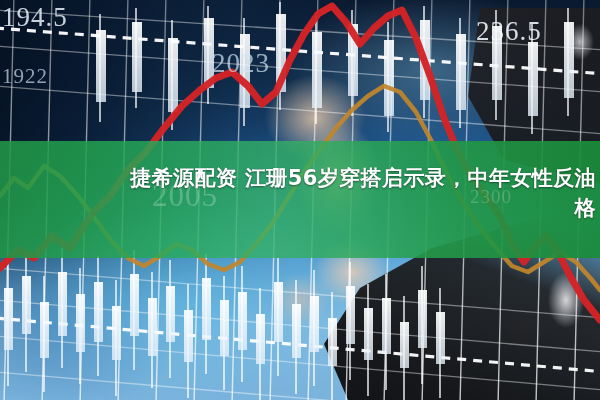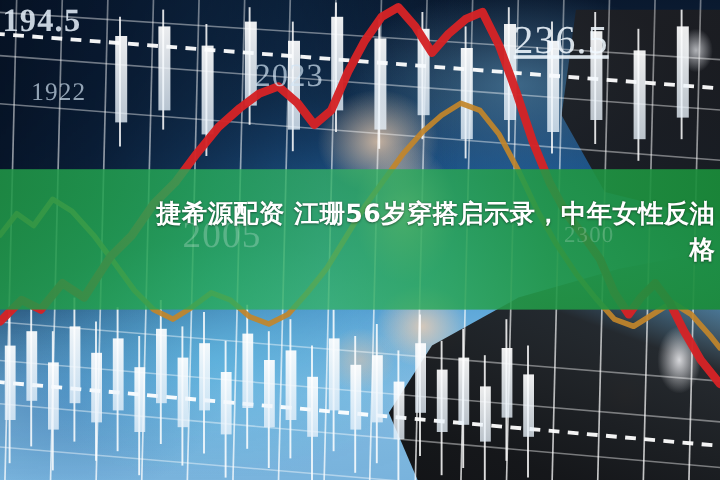--- a/index.html
+++ b/index.html
@@ -114,24 +114,24 @@
 
   
   .ghostnum {
     position: absolute;
     font-family: "Liberation Serif", serif;
     color: rgba(255,255,255,0.72);
     letter-spacing: 1px;
     white-space: nowrap;
     user-select: none;
   }
-  #num-1945 { left: 2px;   top: 2px;   font-size: 27px; color: rgba(225,236,246,0.88); font-weight: bold; }
-  #num-1922 { left: 2px;   top: 64px;  font-size: 21px; color: rgba(205,222,238,0.70); margin-left: 24px; }
+  #num-1945 { left: 2px;   top: 2px;   font-size: 27px; color: rgba(225,236,246,0.88); }
+  #num-1922 { left: 2px;   top: 64px;  font-size: 21px; color: rgba(205,222,238,0.70); }
   #num-2021 { left: 212px; top: 48px;  font-size: 27px; color: rgba(210,228,244,0.70); }
-  #num-2365 { left: 428px; top: 16px;  font-size: 33px; color: rgba(240,248,255,0.88); text-decoration: underline; }
+  #num-2365 { left: 476px; top: 16px;  font-size: 27px; color: rgba(240,248,255,0.88); }
   #num-2005 { left: 152px; top: 178px; font-size: 31px; color: rgba(255,255,255,0.24); }
   #num-2300 { left: 470px; top: 186px; font-size: 19px; color: rgba(255,255,255,0.20); }
 
   
   #headline {
     position: absolute;
     left: 0; right: 0;
     top: 163px;
     text-align: center;
     color: #ffffff;

